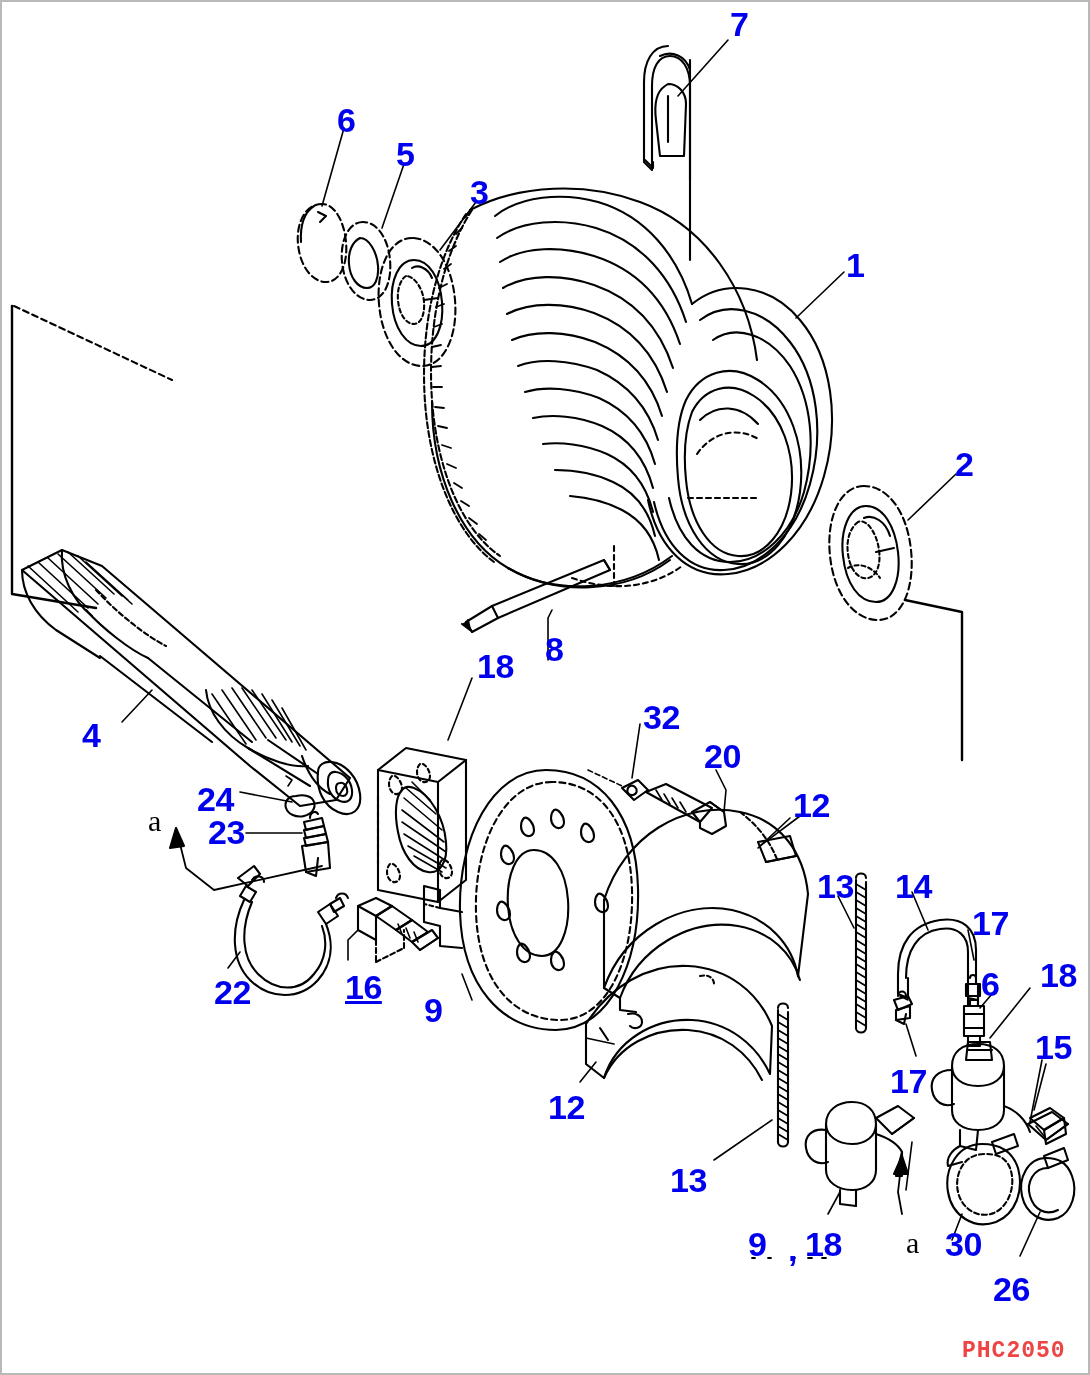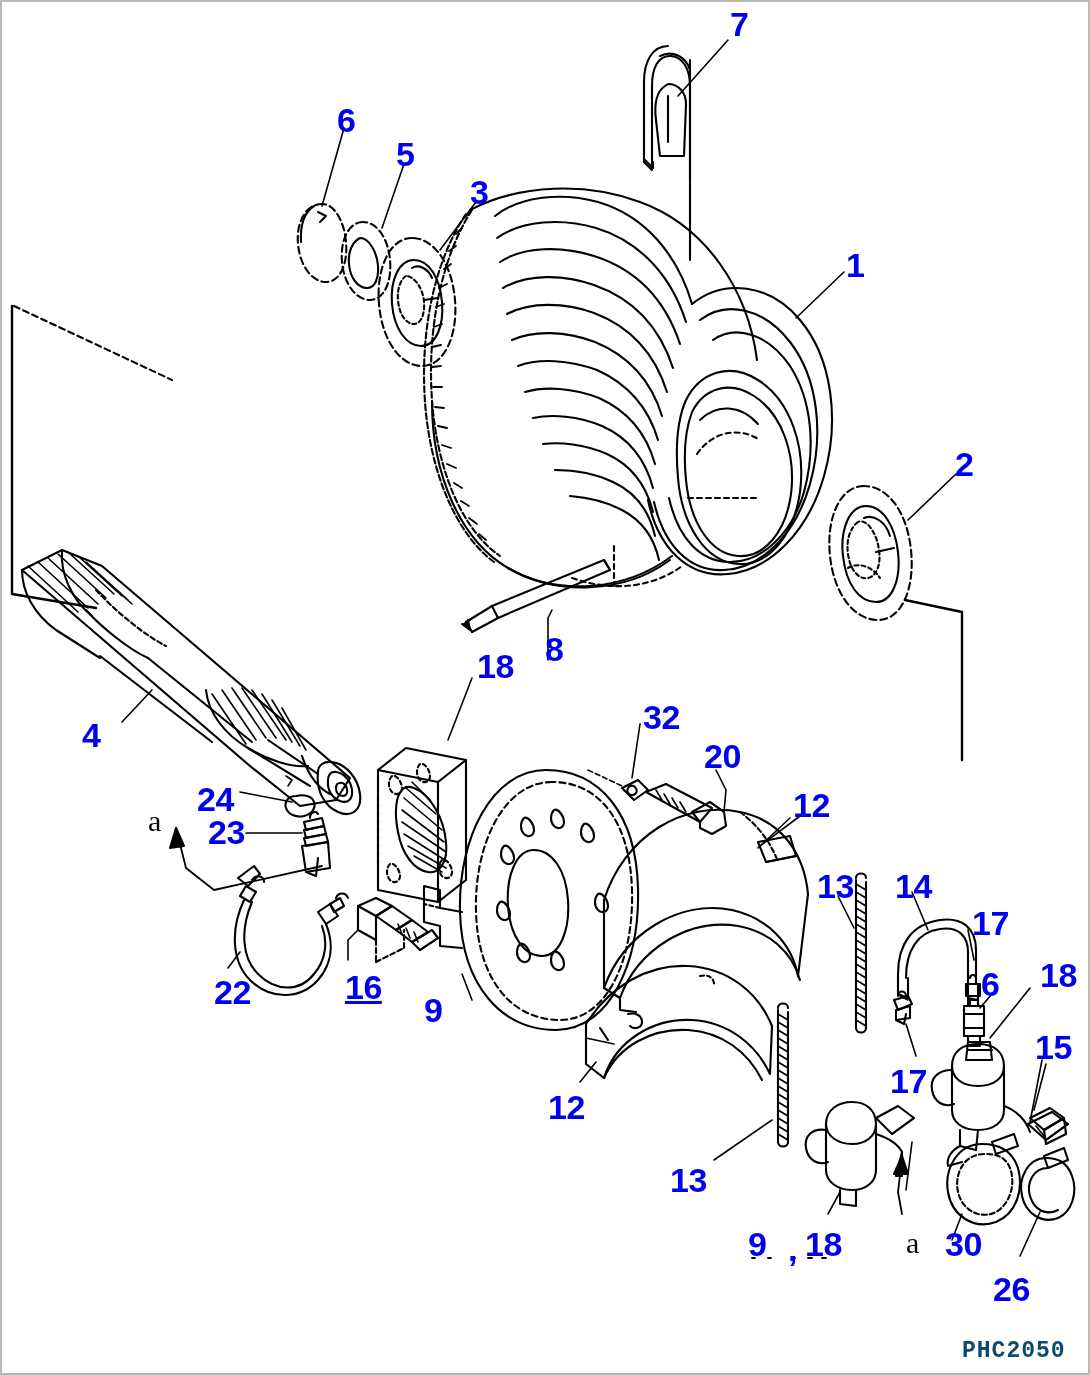--- a/index.html
+++ b/index.html
@@ -5,21 +5,21 @@
   html,body{margin:0;padding:0;background:#fff;}
   body{width:1090px;height:1375px;position:relative;overflow:hidden;
        font-family:"Liberation Sans",sans-serif;}
   #sheet{position:absolute;inset:0;background:#fff;}
   svg.art{position:absolute;left:0;top:0;width:1090px;height:1375px;}
   .lbl{position:absolute;color:#0000ee;font-weight:bold;font-size:34px;
        font-family:"Liberation Sans",sans-serif;line-height:1;white-space:nowrap;
        letter-spacing:-.5px;}
   .alb{position:absolute;color:#000;font-weight:normal;font-size:30px;
        font-family:"Liberation Serif",serif;line-height:1;}
-  .code{position:absolute;color:#0c4a6e;font-size:23px;font-weight:bold;
+  .code{position:absolute;color:#ef4444;font-size:23px;font-weight:bold;
         font-family:"Liberation Mono",monospace;letter-spacing:1px;white-space:nowrap;}
   .edge{position:absolute;background:#b9b9b9;}
 </style>
 </head>
 <body>
 
 <div id="sheet">
 
   <div class="edge" style="left:0;top:0;width:2px;height:1375px;"></div>
   <div class="edge" style="left:0;top:0;width:1090px;height:2px;"></div>

